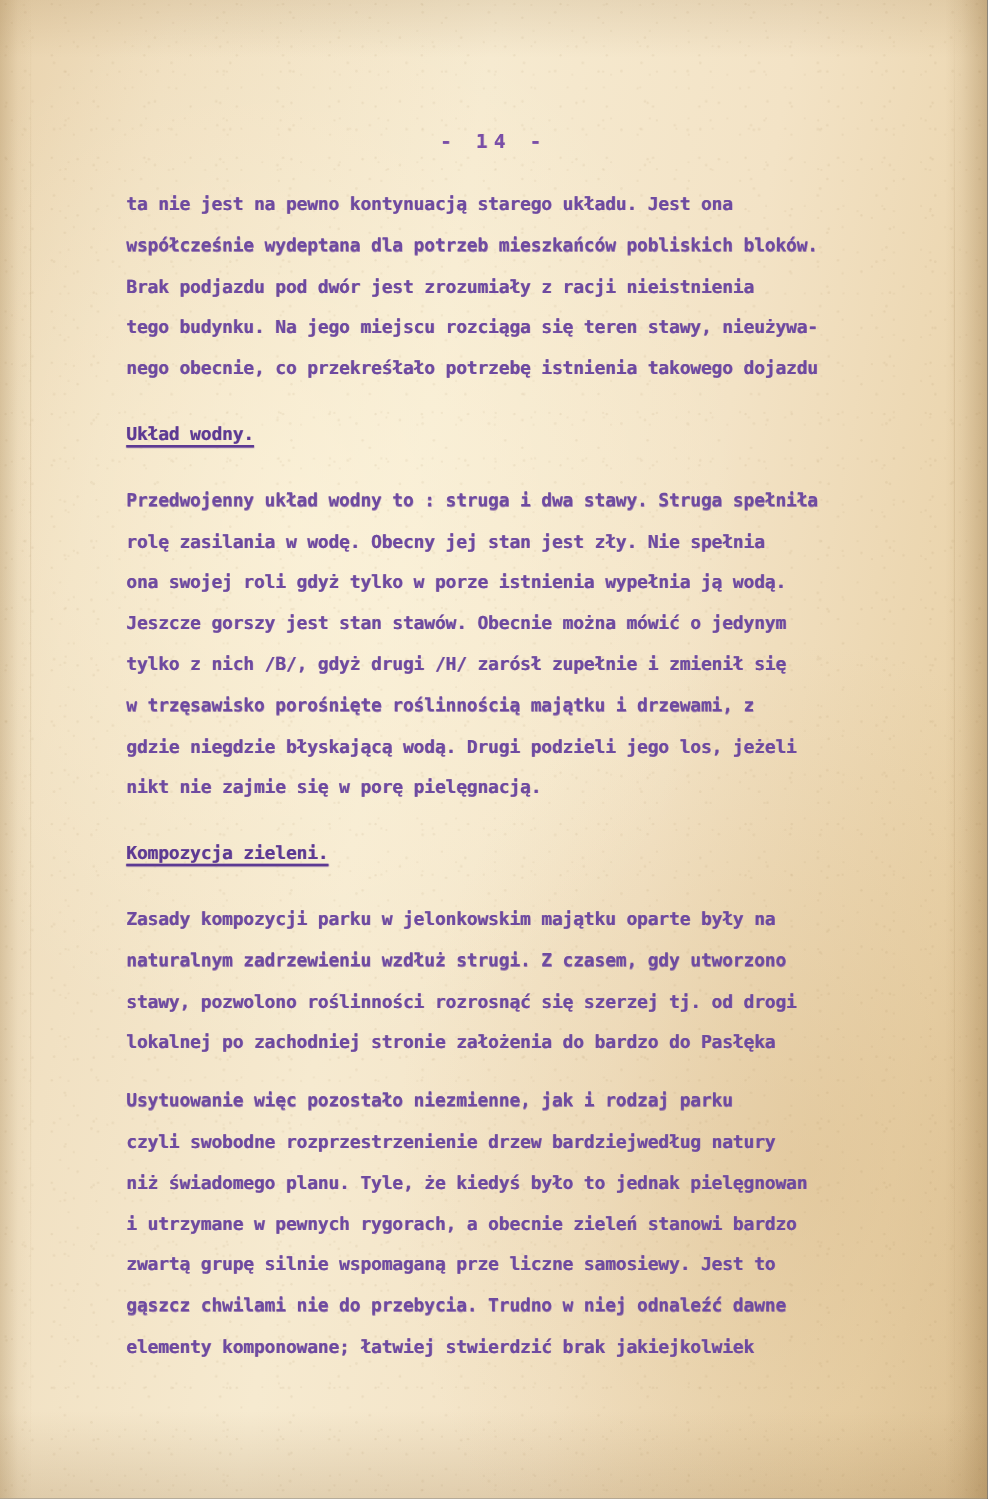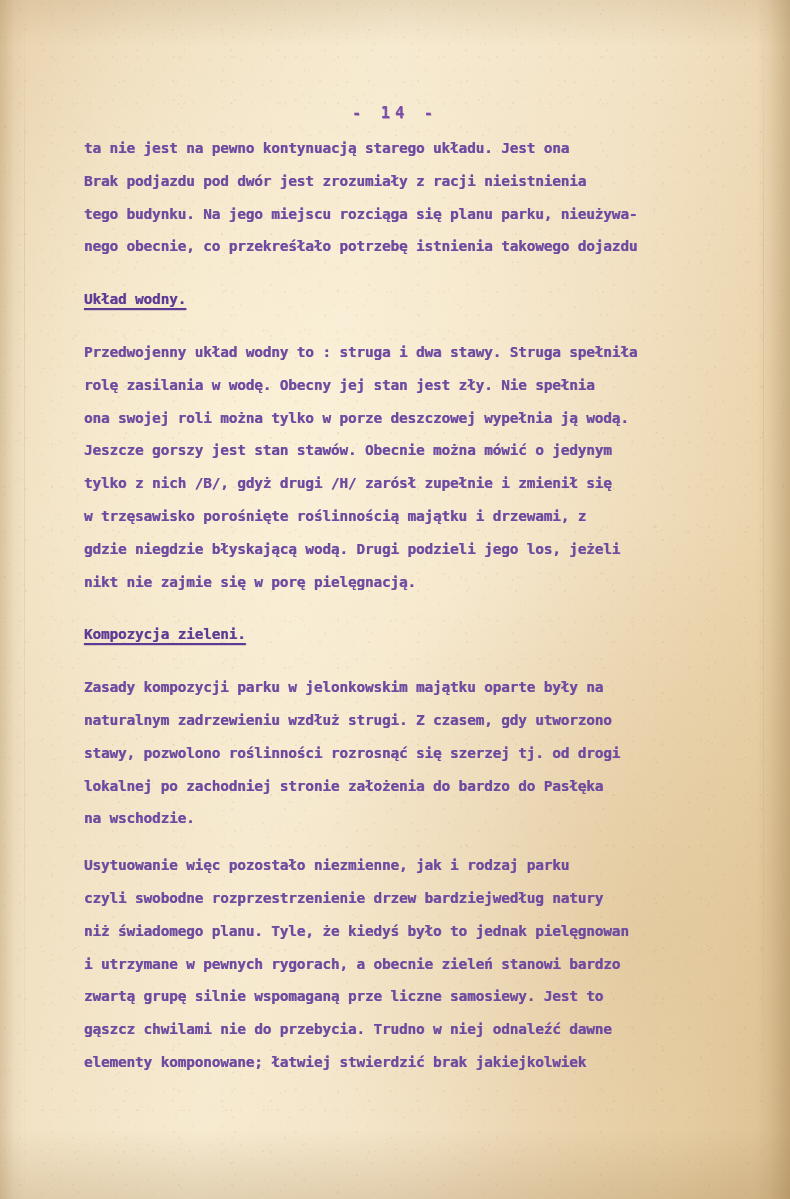--- a/index.html
+++ b/index.html
@@ -80,22 +80,23 @@
     text-align: center;
     font-size: 15.5px;
     font-weight: bold;
     letter-spacing: 5px;
     color: #7a4ea8;
     text-shadow: 0.5px 0.5px 0 rgba(110,70,150,0.45);
   }
 
   .body-block {
     position: absolute;
-    left: 84px;
+    left: 101px;
     width: 660px;
+    margin-top: 16px;
   }
 
   .ln {
     position: relative;
     height: 32.8px;
     font-size: 14.4px;
     font-weight: bold;
     letter-spacing: -0.15px;
     color: #6e4aa0;
     white-space: pre;
@@ -121,50 +122,50 @@
   <div class="crease" style="left:24px;"></div>
   <div class="crease" style="left:763px;"></div>
 
   <div class="content">
 
     <div class="page-number">-   14   -</div>
 
     <div class="body-block" id="body-block" style="top:140px;">
         <div>
           <div class="ln">ta nie jest na pewno kontynuacją starego układu. Jest ona</div>
+          <div class="ln">współcześnie wydeptana dla potrzeb mieszkańców pobliskich bloków.</div>
           <div class="ln">Brak podjazdu pod dwór jest zrozumiały z racji nieistnienia</div>
-          <div class="ln">tego budynku. Na jego miejscu rozciąga się planu parku, nieużywa-</div>
+          <div class="ln">tego budynku. Na jego miejscu rozciąga się teren stawy, nieużywa-</div>
           <div class="ln">nego obecnie, co przekreśłało potrzebę istnienia takowego dojazdu</div>
         </div>
         <div class="gap-md"></div>
         <div>
           <div class="ln heading">Układ wodny.</div>
         </div>
         <div class="gap-md"></div>
         <div>
           <div class="ln">Przedwojenny układ wodny to : struga i dwa stawy. Struga spełniła</div>
           <div class="ln">rolę zasilania w wodę. Obecny jej stan jest zły. Nie spełnia</div>
-          <div class="ln">ona swojej roli można tylko w porze deszczowej wypełnia ją wodą.</div>
+          <div class="ln">ona swojej roli gdyż tylko w porze istnienia wypełnia ją wodą.</div>
           <div class="ln">Jeszcze gorszy jest stan stawów. Obecnie można mówić o jedynym</div>
           <div class="ln">tylko z nich /B/, gdyż drugi /H/ zarósł zupełnie i zmienił się</div>
           <div class="ln">w trzęsawisko porośnięte roślinnością majątku i drzewami, z</div>
           <div class="ln">gdzie niegdzie błyskającą wodą. Drugi podzieli jego los, jeżeli</div>
           <div class="ln">nikt nie zajmie się w porę pielęgnacją.</div>
         </div>
         <div class="gap-md"></div>
         <div>
           <div class="ln heading">Kompozycja zieleni.</div>
         </div>
         <div class="gap-md"></div>
         <div>
           <div class="ln">Zasady kompozycji parku w jelonkowskim majątku oparte były na</div>
           <div class="ln">naturalnym zadrzewieniu wzdłuż strugi. Z czasem, gdy utworzono</div>
           <div class="ln">stawy, pozwolono roślinności rozrosnąć się szerzej tj. od drogi</div>
           <div class="ln">lokalnej po zachodniej stronie założenia do bardzo do Pasłęka</div>
-          <div class="ln">na wschodzie.</div>
         </div>
         <div class="gap-sm"></div>
         <div>
           <div class="ln">Usytuowanie więc pozostało niezmienne, jak i rodzaj parku</div>
           <div class="ln">czyli swobodne rozprzestrzenienie drzew bardziejwedług natury</div>
           <div class="ln">niż świadomego planu. Tyle, że kiedyś było to jednak pielęgnowan</div>
           <div class="ln">i utrzymane w pewnych rygorach, a obecnie zieleń stanowi bardzo</div>
           <div class="ln">zwartą grupę silnie wspomaganą prze liczne samosiewy. Jest to</div>
           <div class="ln">gąszcz chwilami nie do przebycia. Trudno w niej odnaleźć dawne</div>
           <div class="ln">elementy komponowane; łatwiej stwierdzić brak jakiejkolwiek</div>

